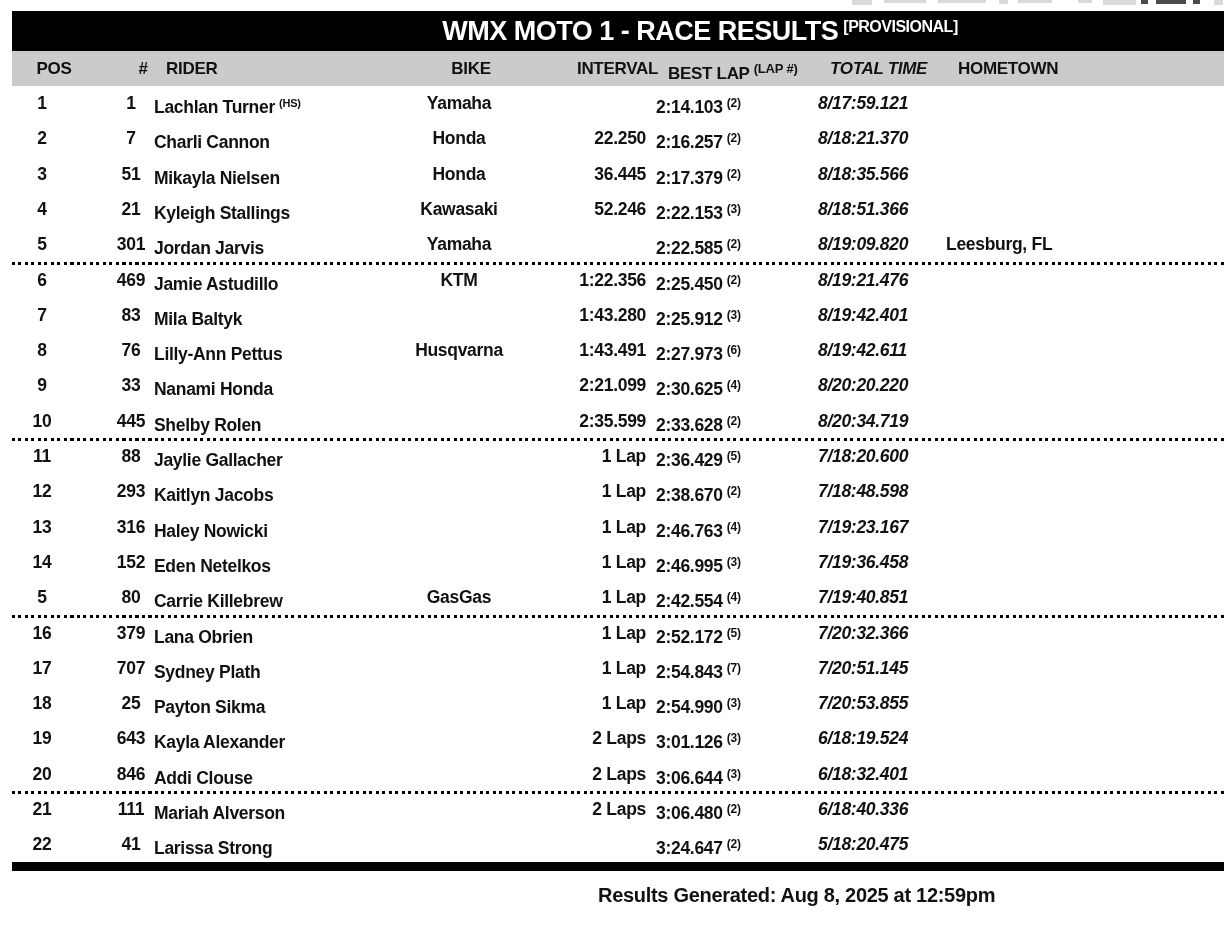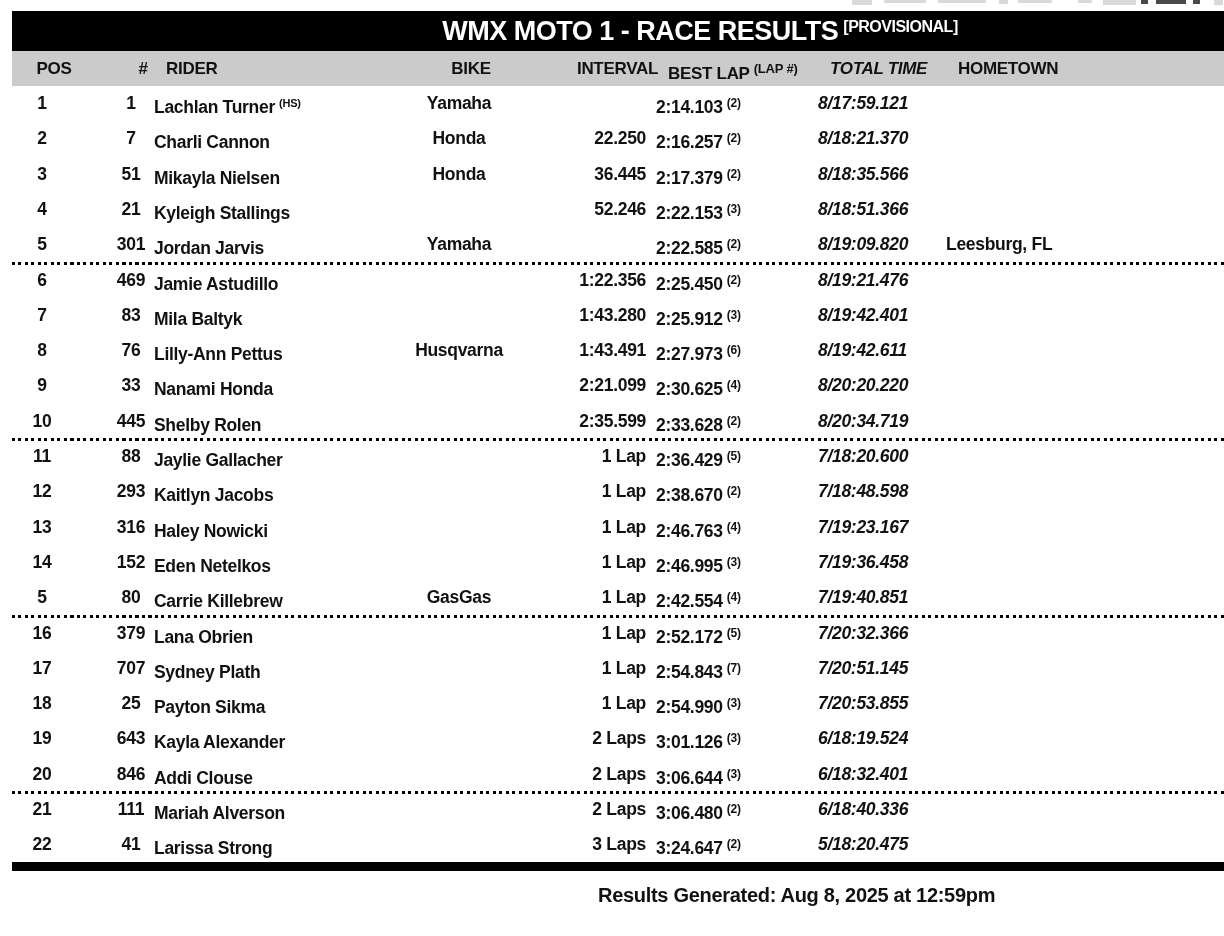--- a/index.html
+++ b/index.html
@@ -122,38 +122,40 @@
       <span class="c bike">Honda</span>
       <span class="c interval">36.445</span>
       <span class="c bestlap"><span>2:17.379</span><sup class="sup">(2)</sup></span>
       <span class="c total">8/18:35.566</span>
       <span class="c hometown"></span>
     </div>
       <div class="row" style="top: 191.9px;">
       <span class="c pos">4</span>
       <span class="c num">21</span>
       <span class="c rider"><span>Kyleigh Stallings</span><sup class="sup"></sup></span>
+      <span class="c bike">Kawasaki</span>
       <span class="c interval">52.246</span>
       <span class="c bestlap"><span>2:22.153</span><sup class="sup">(3)</sup></span>
       <span class="c total">8/18:51.366</span>
       <span class="c hometown"></span>
     </div>
       <div class="row" style="top: 227.2px;">
       <span class="c pos">5</span>
       <span class="c num">301</span>
       <span class="c rider"><span>Jordan Jarvis</span><sup class="sup"></sup></span>
       <span class="c bike">Yamaha</span>
       <span class="c bestlap"><span>2:22.585</span><sup class="sup">(2)</sup></span>
       <span class="c total">8/19:09.820</span>
       <span class="c hometown">Leesburg, FL</span>
     </div>
       <div class="row" style="top: 262.5px;">
       <span class="c pos">6</span>
       <span class="c num">469</span>
       <span class="c rider"><span>Jamie Astudillo</span><sup class="sup"></sup></span>
+      <span class="c bike">KTM</span>
       <span class="c interval">1:22.356</span>
       <span class="c bestlap"><span>2:25.450</span><sup class="sup">(2)</sup></span>
       <span class="c total">8/19:21.476</span>
       <span class="c hometown"></span>
     </div>
       <div class="row" style="top: 297.8px;">
       <span class="c pos">7</span>
       <span class="c num">83</span>
       <span class="c rider"><span>Mila Baltyk</span><sup class="sup"></sup></span>
       <span class="c bike"></span>
@@ -300,21 +302,20 @@
       <span class="c interval">2 Laps</span>
       <span class="c bestlap"><span>3:06.480</span><sup class="sup">(2)</sup></span>
       <span class="c total">6/18:40.336</span>
       <span class="c hometown"></span>
     </div>
       <div class="row" style="top: 827.3px;">
       <span class="c pos">22</span>
       <span class="c num">41</span>
       <span class="c rider"><span>Larissa Strong</span><sup class="sup"></sup></span>
       <span class="c bike"></span>
-      <span class="c interval">3 Laps</span>
       <span class="c bestlap"><span>3:24.647</span><sup class="sup">(2)</sup></span>
       <span class="c total">5/18:20.475</span>
       <span class="c hometown"></span>
     </div>
       <div class="sep" style="top: 261.5px;"></div>
       <div class="sep" style="top: 438px;"></div>
       <div class="sep" style="top: 614.5px;"></div>
       <div class="sep" style="top: 791px;"></div>
     </div>
 

